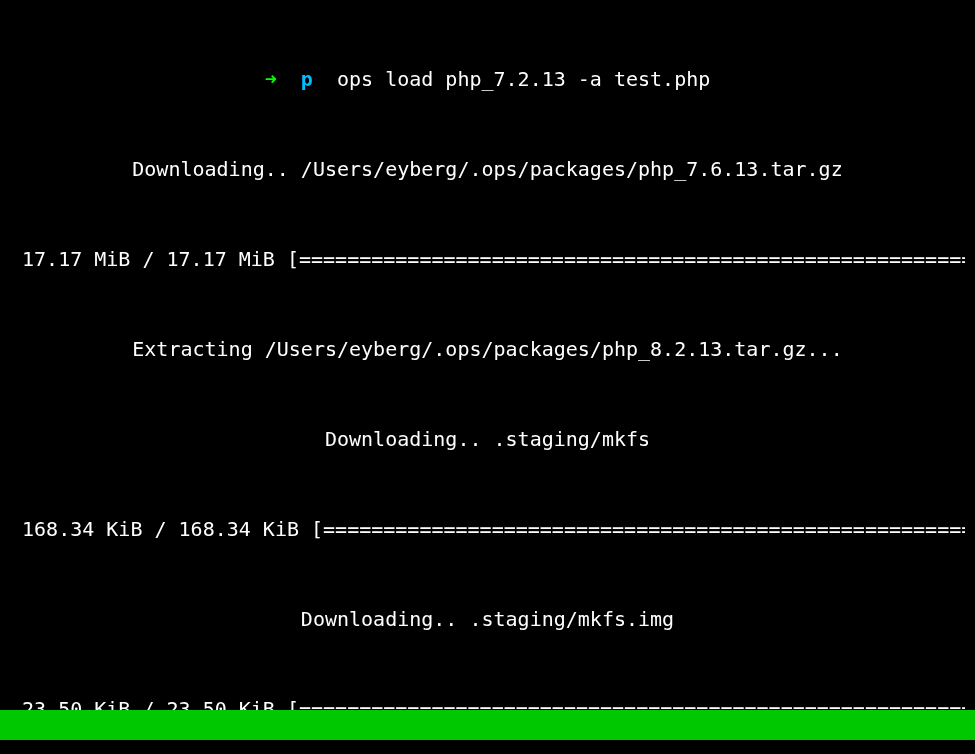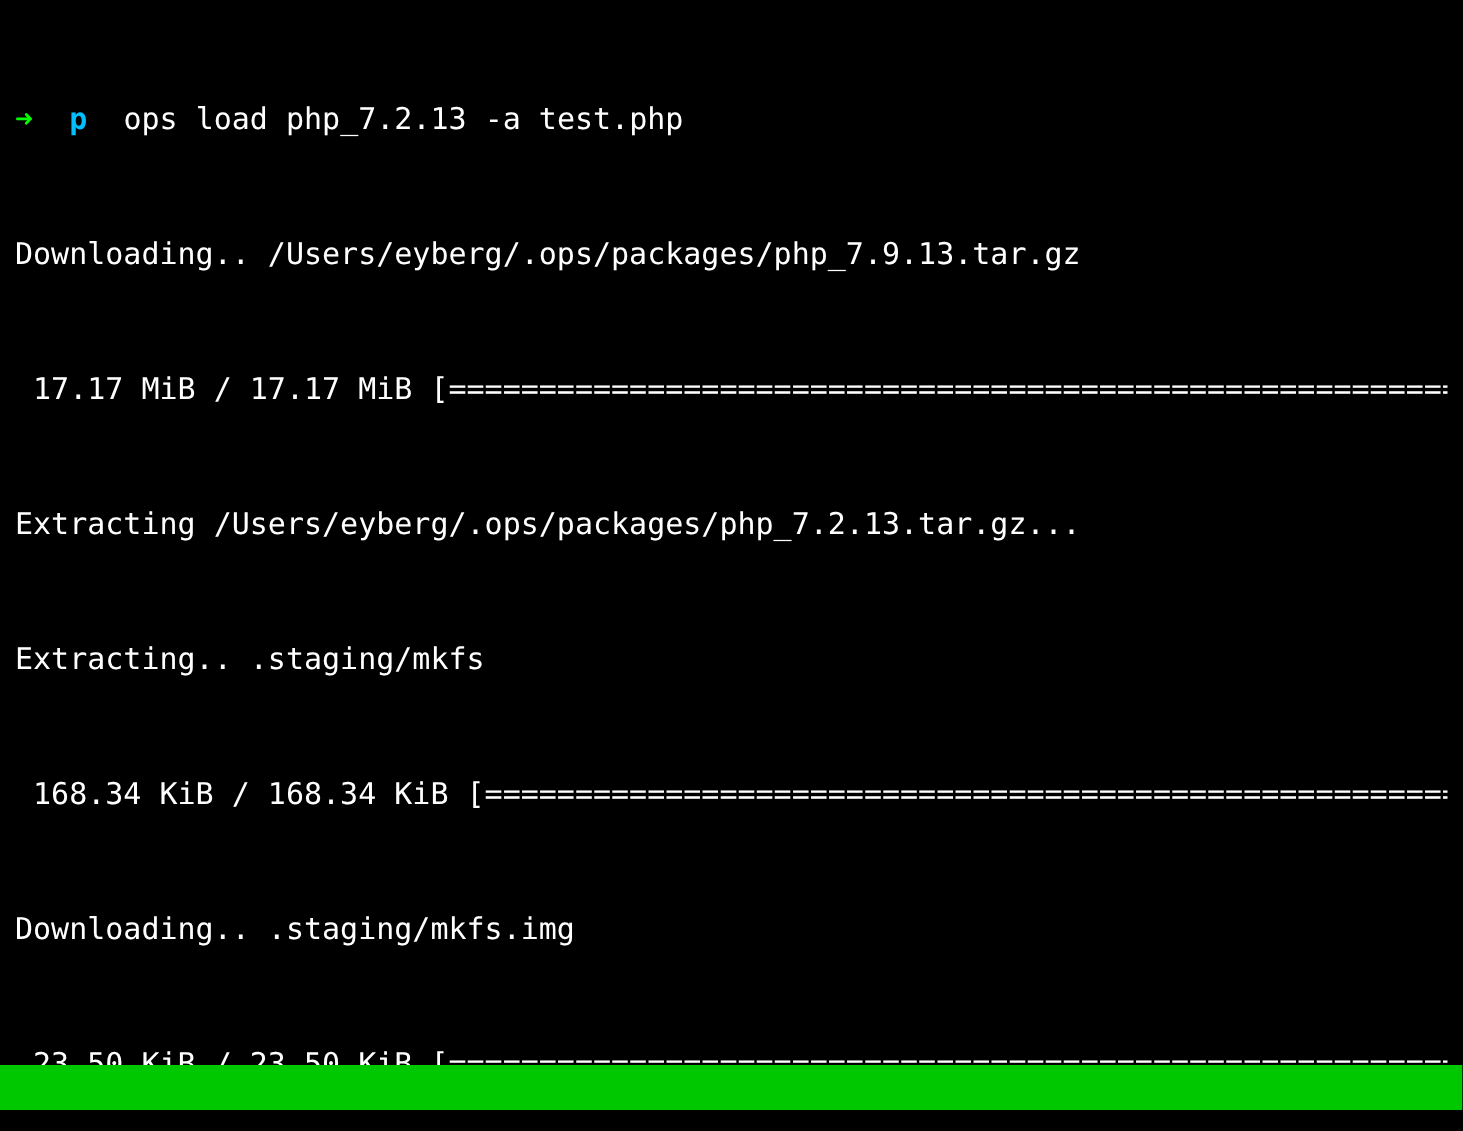--- a/index.html
+++ b/index.html
@@ -19,20 +19,21 @@
     position: relative;
   }
   .terminal {
     padding: 4px 10px 0 10px;
     white-space: pre;
   }
   .line {
     display: block;
     white-space: pre;
     overflow: hidden;
+    text-align: center;
   }
   .arrow {
     color: #00ff00;
     font-weight: bold;
   }
   .dir {
     color: #00bfff;
     font-weight: bold;
   }
   .cmd {
@@ -50,24 +51,24 @@
     height: 30px;
     line-height: 30px;
     white-space: pre;
   }
 </style>
 </head>
 <body>
 
 <div class="terminal">
   <span class="line"><span class="arrow">➜</span>  <span class="dir">p</span>  <span class="cmd">ops load php_7.2.13 -a test.php</span></span>
-  <span class="line">Downloading.. /Users/eyberg/.ops/packages/php_7.9.13.tar.gz</span>
+  <span class="line">Downloading.. /Users/eyberg/.ops/packages/php_7.6.13.tar.gz</span>
   <span class="line"> 17.17 MiB / 17.17 MiB [====================================================================</span>
-  <span class="line">Extracting /Users/eyberg/.ops/packages/php_7.2.13.tar.gz...</span>
-  <span class="line">Extracting.. .staging/mkfs</span>
+  <span class="line">Extracting /Users/eyberg/.ops/packages/php_8.2.13.tar.gz...</span>
+  <span class="line">Downloading.. .staging/mkfs</span>
   <span class="line"> 168.34 KiB / 168.34 KiB [==================================================================</span>
   <span class="line">Downloading.. .staging/mkfs.img</span>
   <span class="line"> 23.50 KiB / 23.50 KiB [====================================================================</span>
   
   
   
   
   
   
   

